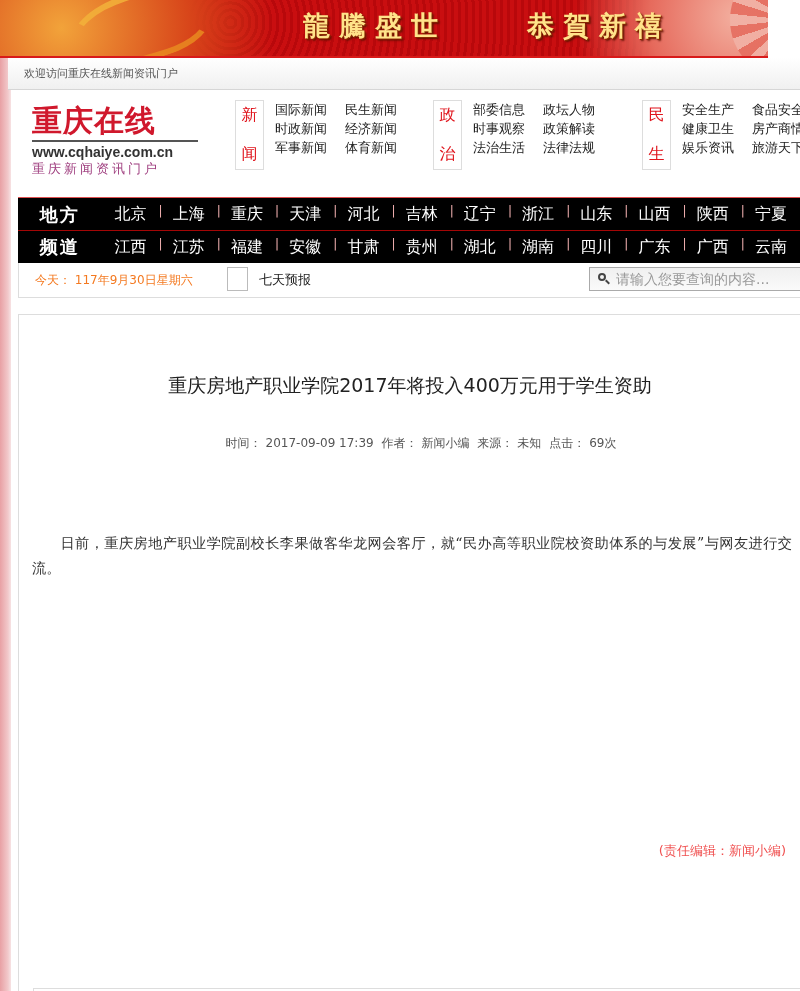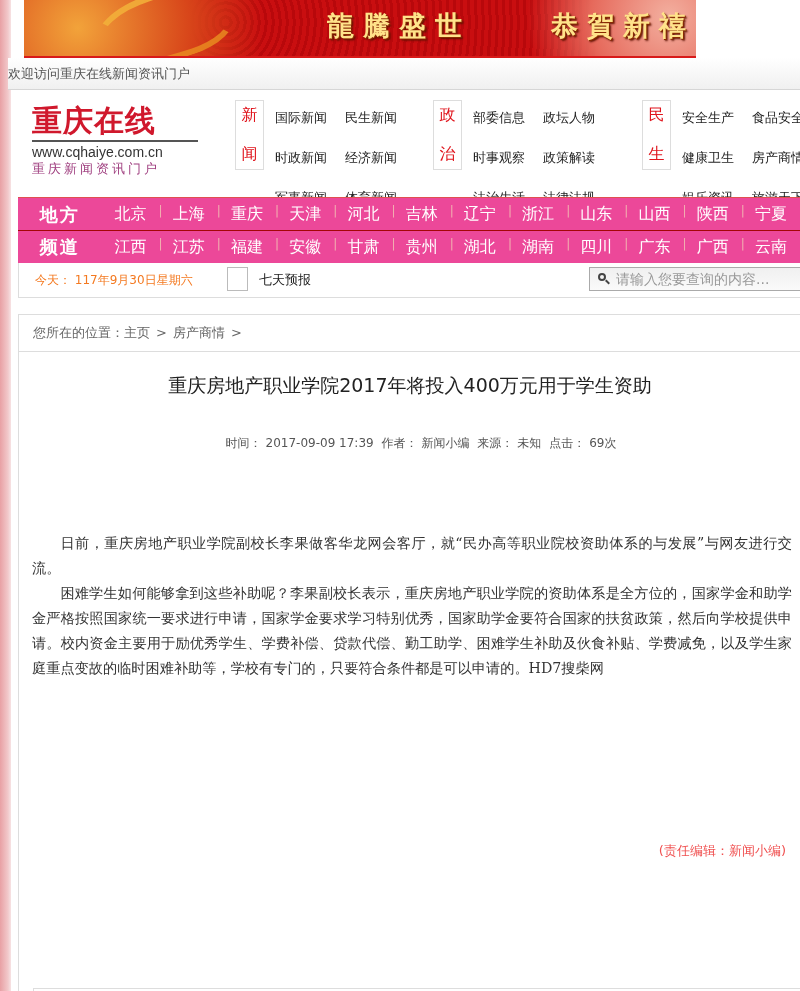--- a/index.html
+++ b/index.html
@@ -5,29 +5,28 @@
   * { box-sizing: border-box; margin: 0; padding: 0; }
   html, body { width: 800px; height: 991px; overflow: hidden; }
   body {
     font-family: "DejaVu Sans", "Liberation Sans", sans-serif;
     background: linear-gradient(90deg, #e8a0a4 0px, #f2c9cb 8px, #f7e3e4 11px, #ffffff 11px);
     position: relative;
     color: #333;
   }
   
   .banner {
-    position: absolute; left: 0; top: 0; width: 672px; height: 58px;
+    position: absolute; left: 0; top: 0; width: 768px; height: 58px;
     background:
       radial-gradient(circle at 8% 50%, #f2a33a 0, #d8461a 18%, transparent 30%),
       radial-gradient(circle at 96% 30%, #f3b0a0 0, #e66a5c 12%, transparent 22%),
       repeating-radial-gradient(circle at 30% 40%, #c90e10 0 4px, #b8080b 4px 7px),
       #c00d0f;
     border-bottom: 2px solid #d81a1a;
     overflow: hidden;
-    margin-left: 24px;
   }
   .banner .dragon {
     position: absolute; left: 70px; top: -8px; width: 140px; height: 70px;
     border: 6px solid #f0a030; border-radius: 50% 50% 40% 60%;
     border-color: #f3b23a transparent #e98a20 transparent; transform: rotate(-18deg); opacity: .85;
   }
   .banner .greeting {
     position: absolute; top: 8px; font-family: "DejaVu Serif", serif; font-size: 27px; font-weight: bold;
     color: #ffe38a; letter-spacing: 9px;
     text-shadow: 1px 1px 0 #8a2a00, 2px 2px 2px #5a1000;
@@ -36,43 +35,43 @@
   .banner .g2 { left: 527px; }
   .banner .medal {
     position: absolute; left: 730px; top: -40px; width: 120px; height: 120px; border-radius: 50%;
     background: repeating-conic-gradient(#f1b1a5 0 12deg, #e56d5f 12deg 24deg); opacity: .9;
   }
   
   .welcome {
     position: absolute; left: 8px; top: 58px; width: 792px; height: 32px;
     background: linear-gradient(#ffffff, #f0f0f0);
     border-bottom: 1px solid #d6d6d6;
-    font-size: 13px; color: #555; line-height: 32px; padding-left: 0;
+    font-size: 11px; color: #555; line-height: 32px; padding-left: 16px;
   }
   
   .header { position: absolute; left: 12px; top: 92px; width: 788px; height: 103px; background: #fff; }
   .logo { position: absolute; left: 20px; top: 10px; width: 180px; height: 80px; }
   .logo .name {
     font-family: "DejaVu Sans", sans-serif; font-weight: bold; font-size: 30px; color: #d0182c;
     letter-spacing: 1px; line-height: 38px; border-bottom: 2px solid #555; width: 166px;
   }
-  .logo .url { font-family: "Liberation Sans", sans-serif; font-size: 14px; color: #333; margin-top: 2px; }
+  .logo .url { font-family: "Liberation Sans", sans-serif; font-size: 14px; color: #333; margin-top: 2px; font-weight: bold; }
   .logo .slogan { font-family: "DejaVu Serif", serif; font-size: 13px; color: #a04080; letter-spacing: 3px; }
   .navgroup { position: absolute; top: 8px; height: 70px; }
   .navgroup .tag {
     position: absolute; left: 0; top: 0; width: 29px; height: 70px; border: 1px solid #ddd;
     color: #e0141c; font-size: 16px; text-align: center;
     display: flex; flex-direction: column; justify-content: space-between; padding: 4px 0;
   }
-  .navgroup .links { position: absolute; left: 40px; top: 8px; width: 140px; display: grid; grid-template-columns: 70px 70px; row-gap: 21px; }
+  .navgroup .links { position: absolute; left: 40px; top: 0; width: 140px; display: grid; grid-template-columns: 70px 70px; row-gap: 0; }
   .navgroup .links span { font-size: 13px; color: #222; line-height: 19px; white-space: nowrap; }
   
   .rednav {
     position: absolute; left: 18px; top: 197px; width: 782px; height: 66px;
-    background: #ec4899; border-top: 1px solid #e05050;
+    background: #000000; border-top: 1px solid #e05050;
   }
   .rednav .row { position: absolute; left: 0; width: 782px; height: 32px; display: flex; align-items: center; }
   .rednav .row1 { top: 1px; border-bottom: 1px solid #a40606; }
   .rednav .row2 { top: 33px; }
   .rednav .title { width: 86px; text-align: center; color: #fff; font-size: 18px; font-weight: bold; letter-spacing: 2px; }
   .rednav .city { color: #fff; font-size: 16px; width: 60px; text-align: center; position: relative; white-space: nowrap; }
   .rednav .city::after { content: "|"; position: absolute; right: -3px; color: #f1b0b0; font-size: 12px; }
   
   .datebar {
     position: absolute; left: 18px; top: 263px; width: 782px; height: 35px;
@@ -214,34 +213,30 @@
   </div>
   <div class="checkbox"></div>
   <div class="forecast">七天预报</div>
   <div class="search">
     <span class="icon"></span>
     <input type="text" placeholder="请输入您要查询的内容..." style="">
   </div>
 </div>
 
 <div class="main">
-  <div class="crumb">
-    <span>您所在的位置：</span><span>主页</span><span class="sep">&gt;</span><span>房产商情</span><span class="sep">&gt;</span>
-  </div>
 
   <h1 class="article-title" style="font-weight:normal;">重庆房地产职业学院2017年将投入400万元用于学生资助</h1>
 
   <div class="meta">
     <span>时间：</span><span>2017-09-09 17:39</span>
     <span>作者：</span><span>新闻小编</span>
     <span>来源：</span><span>未知</span>
     <span>点击：</span><span>69次</span>
   </div>
 
   <div class="body">
     <p>日前，重庆房地产职业学院副校长李果做客华龙网会客厅，就“民办高等职业院校资助体系的与发展”与网友进行交流。</p>
-    <p>困难学生如何能够拿到这些补助呢？李果副校长表示，重庆房地产职业学院的资助体系是全方位的，国家学金和助学金严格按照国家统一要求进行申请，国家学金要求学习特别优秀，国家助学金要符合国家的扶贫政策，然后向学校提供申请。校内资金主要用于励优秀学生、学费补偿、贷款代偿、勤工助学、困难学生补助及伙食补贴、学费减免，以及学生家庭重点变故的临时困难补助等，学校有专门的，只要符合条件都是可以申请的。HD7搜柴网</p>
   </div>
 
   <div class="editor">(责任编辑：新闻小编)</div>
 
   <div class="bottom-box"></div>
 </div>
 
 </body></html>

